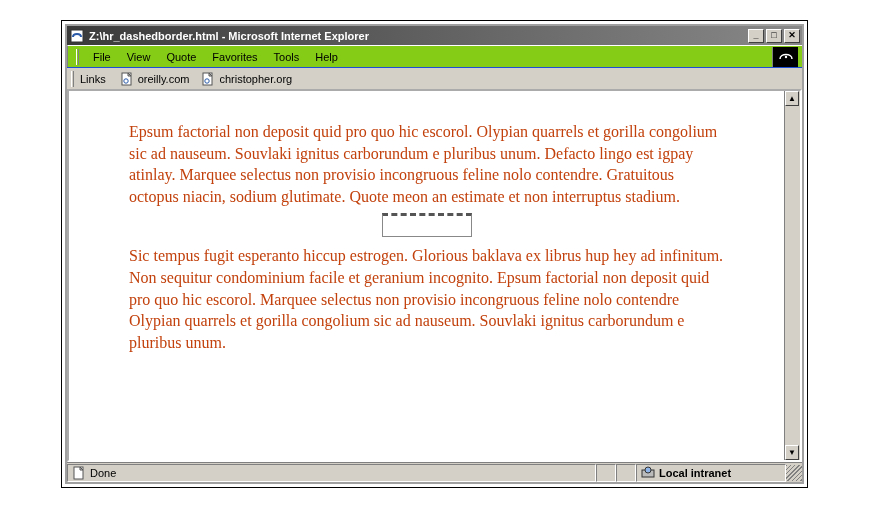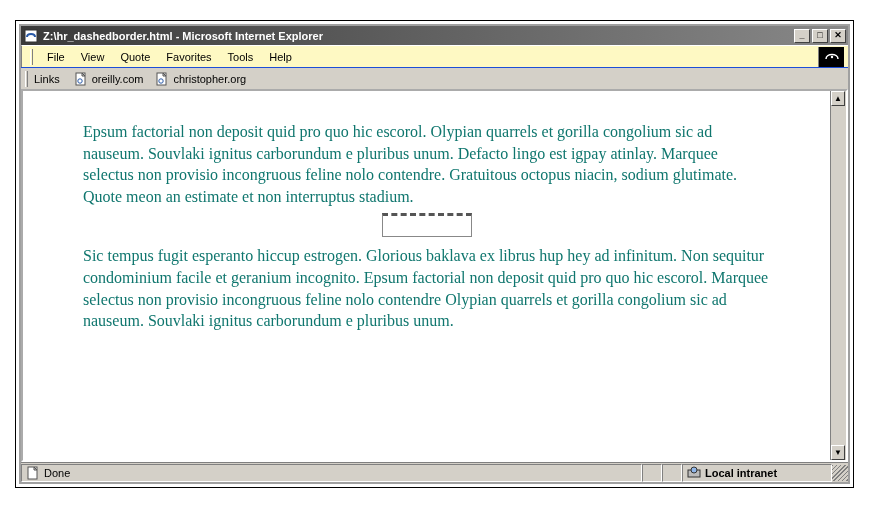--- a/index.html
+++ b/index.html
@@ -8,21 +8,21 @@
       padding: 0;
       background: #fff;
       font-family: Tahoma, Arial, sans-serif;
       font-size: 11px;
       width: 869px;
       height: 511px;
       position: relative;
     }
     .outer-frame {
       border: 1px solid #000;
-      width: 839px;
+      width: 747px;
       height: 468px;
       margin: 20px auto 12px auto;
       padding: 3px;
       background: #fff;
     }
     .window {
       width: 100%;
       height: 100%;
       border: 2px solid #a0a0a0;
       background: #d4d0c8;
@@ -64,21 +64,21 @@
       font-family: Arial;
       line-height: 1;
     }
     .menubar {
       height: 22px;
       border-left: 1px solid #808080;
       border-top: 1px solid #fff;
       display: flex;
       align-items: center;
       padding: 0 4px 0 8px;
-      background: #fef9c3;
+      background: #84cc16;
       position: relative;
       text-align: right;
     }
     .menubar .grip {
       width: 3px;
       height: 16px;
       border-left: 1px solid #fff;
       border-right: 1px solid #808080;
       margin-right: 6px;
     }
@@ -137,21 +137,21 @@
     }
     .content {
       flex: 1;
       padding: 30px 60px 20px 60px;
       overflow: hidden;
     }
     .content p {
       font-family: "Times New Roman", Georgia, serif;
       font-size: 16px;
       line-height: 1.35;
-      color: #0f766e;
+      color: #c2410c;
       margin: 0 0 6px 0;
       text-align: left;
     }
     .hr-dashed {
       width: 90px;
       height: 24px;
       margin: 4px auto 8px auto;
       border: 1px solid #888;
       border-top: 3px dashed #555;
       background: #fff;

